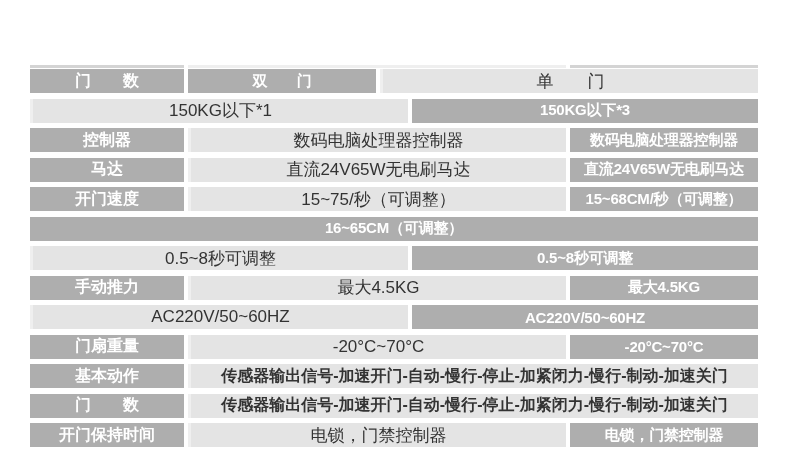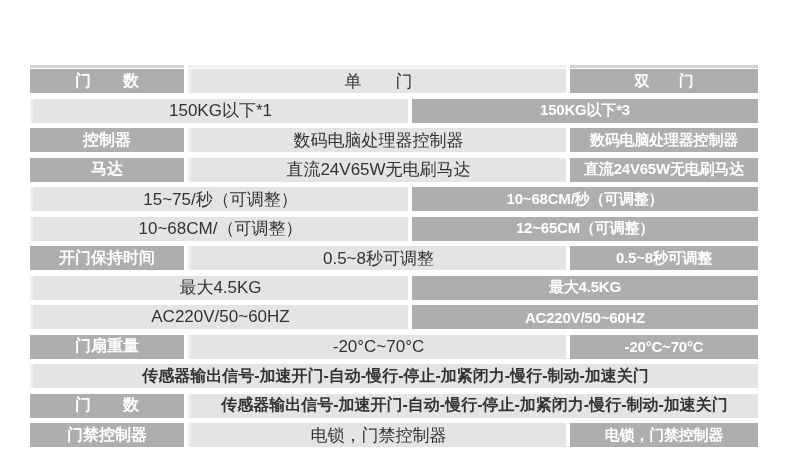--- a/index.html
+++ b/index.html
@@ -87,70 +87,71 @@
 <div class="page">
   <div class="table">
     <div class="top-strip">
       <div class="seg-left"></div>
       <div class="seg-mid"></div>
       <div class="seg-right"></div>
     </div>
     <div id="rows">
         <div class="row">
           <div class="cell label">门　　数</div>
+          <div class="cell double">双　　门</div>
           <div class="cell single">单　　门</div>
-          <div class="cell double">双　　门</div>
         </div>
         <div class="row">
           <div class="cell single">150KG以下*1</div>
           <div class="cell double">150KG以下*3</div>
         </div>
         <div class="row">
           <div class="cell label">控制器</div>
           <div class="cell single">数码电脑处理器控制器</div>
           <div class="cell double">数码电脑处理器控制器</div>
         </div>
         <div class="row">
           <div class="cell label">马达</div>
           <div class="cell single">直流24V65W无电刷马达</div>
           <div class="cell double">直流24V65W无电刷马达</div>
         </div>
         <div class="row">
+          <div class="cell label">开门速度</div>
           <div class="cell single">15~75/秒（可调整）</div>
-          <div class="cell double">10~68CM/秒（可调整）</div>
+          <div class="cell double">15~68CM/秒（可调整）</div>
         </div>
         <div class="row">
-          <div class="cell single">10~68CM/（可调整）</div>
-          <div class="cell double">12~65CM（可调整）</div>
+          <div class="cell double">16~65CM（可调整）</div>
         </div>
         <div class="row">
-          <div class="cell label">开门保持时间</div>
           <div class="cell single">0.5~8秒可调整</div>
           <div class="cell double">0.5~8秒可调整</div>
         </div>
         <div class="row">
+          <div class="cell label">手动推力</div>
           <div class="cell single">最大4.5KG</div>
           <div class="cell double">最大4.5KG</div>
         </div>
         <div class="row">
           <div class="cell single">AC220V/50~60HZ</div>
           <div class="cell double">AC220V/50~60HZ</div>
         </div>
         <div class="row">
           <div class="cell label">门扇重量</div>
           <div class="cell single">-20°C~70°C</div>
           <div class="cell double">-20°C~70°C</div>
         </div>
         <div class="row">
+          <div class="cell label">基本动作</div>
           <div class="cell span">传感器输出信号-加速开门-自动-慢行-停止-加紧闭力-慢行-制动-加速关门</div>
         </div>
         <div class="row">
           <div class="cell label">门　　数</div>
           <div class="cell span">传感器输出信号-加速开门-自动-慢行-停止-加紧闭力-慢行-制动-加速关门</div>
         </div>
         <div class="row">
-          <div class="cell label">门禁控制器</div>
+          <div class="cell label">开门保持时间</div>
           <div class="cell single">电锁，门禁控制器</div>
           <div class="cell double">电锁，门禁控制器</div>
         </div>
       </div>
   </div>
 </div>
 
 </body></html>

